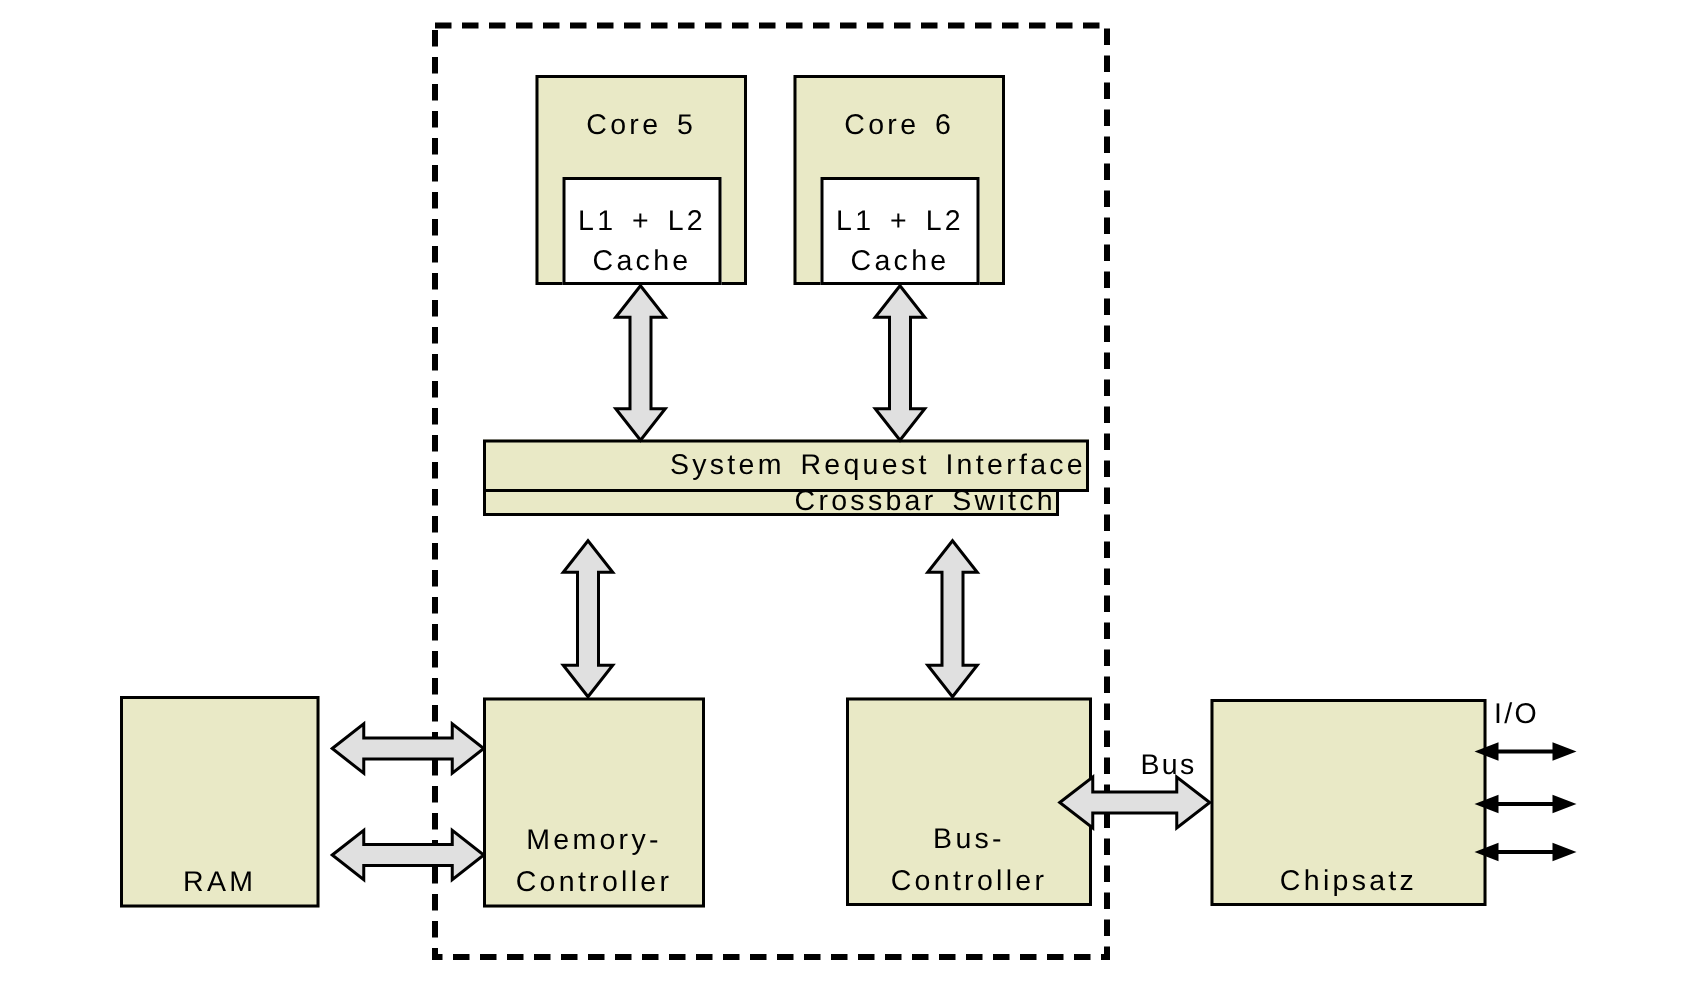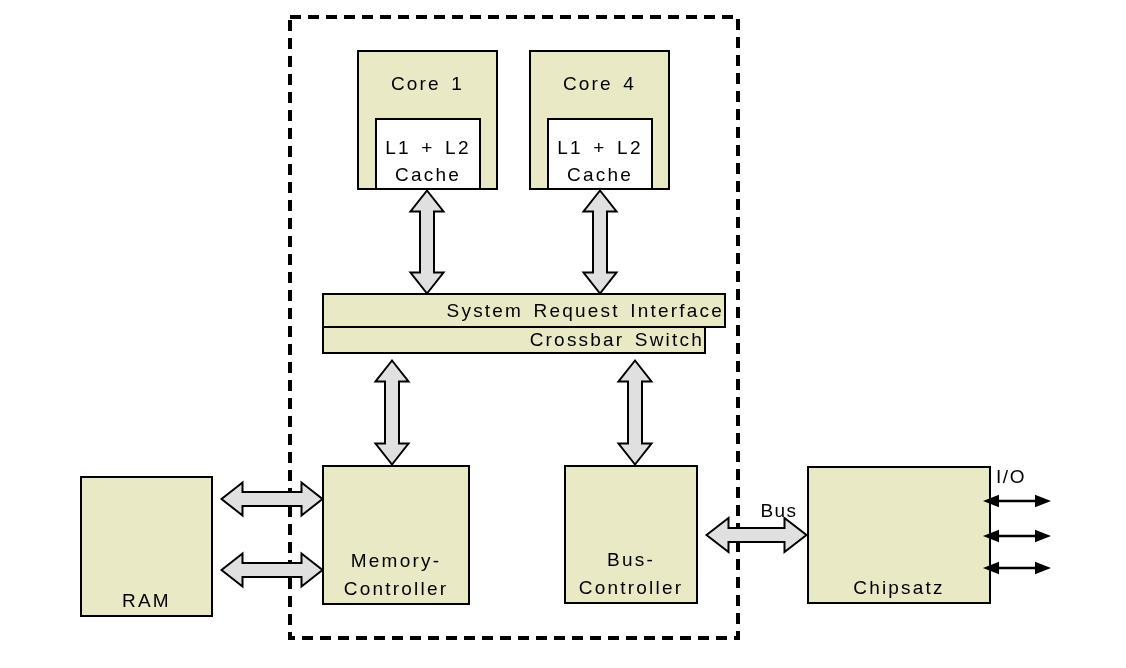--- a/index.html
+++ b/index.html
@@ -83,52 +83,52 @@
       <path d="M 1051 536 L 1035 529.8 L 1035 542.2 Z"></path>
     </g>
     <g class="thin-arrow">
       <line x1="994" y1="568" x2="1040" y2="568"></line>
       <path d="M 983 568 L 999 561.8 L 999 574.2 Z"></path>
       <path d="M 1051 568 L 1035 561.8 L 1035 574.2 Z"></path>
     </g>
   </svg>
 
   <div class="box core" style="left:357px;top:50px;width:141px;height:140px">
-    <div>Core 1</div>
+    <div>Core 5</div>
   </div>
   <div class="box cache" style="left:375px;top:118px;width:106px;height:72px">
     <div>L1 + L2</div>
     <div>Cache</div>
   </div>
 
   <div class="box core" style="left:529px;top:50px;width:141px;height:140px">
-    <div>Core 4</div>
+    <div>Core 6</div>
   </div>
   <div class="box cache" style="left:547px;top:118px;width:106px;height:72px">
     <div>L1 + L2</div>
     <div>Cache</div>
   </div>
 
   <div class="box bar" style="left:322px;top:293px;width:404px;height:35px">
     <div>System Request Interface</div>
   </div>
-  <div class="box bar" style="left:322px;top:326px;width:384px;height:28px">
+  <div class="box bar" style="left:322px;top:326px;width:384px;height:18px">
     <div>Crossbar Switch</div>
   </div>
 
-  <div class="box" style="left:80px;top:476px;width:133px;height:141px">
+  <div class="box" style="left:80px;top:464px;width:133px;height:141px">
     <div>RAM</div>
   </div>
 
   <div class="box" style="left:322px;top:465px;width:148px;height:140px">
     <div>Memory-</div>
     <div>Controller</div>
   </div>
 
-  <div class="box" style="left:564px;top:465px;width:134px;height:139px">
+  <div class="box" style="left:564px;top:465px;width:164px;height:139px">
     <div>Bus-</div>
     <div>Controller</div>
   </div>
 
   <div class="box" style="left:807px;top:466px;width:184px;height:138px">
     <div>Chipsatz</div>
   </div>
 
   <div class="float-label" style="left:736px;top:500px;width:86px">Bus</div>
   <div class="float-label" style="left:981px;top:466px;width:60px">I/O</div>

